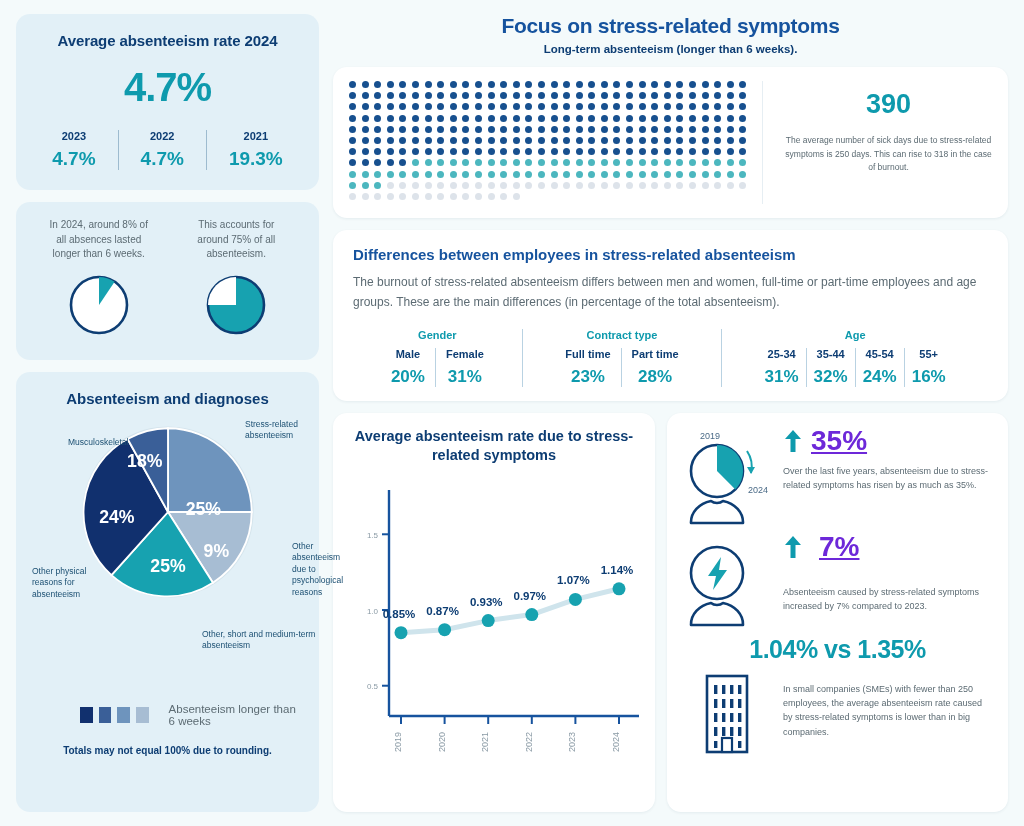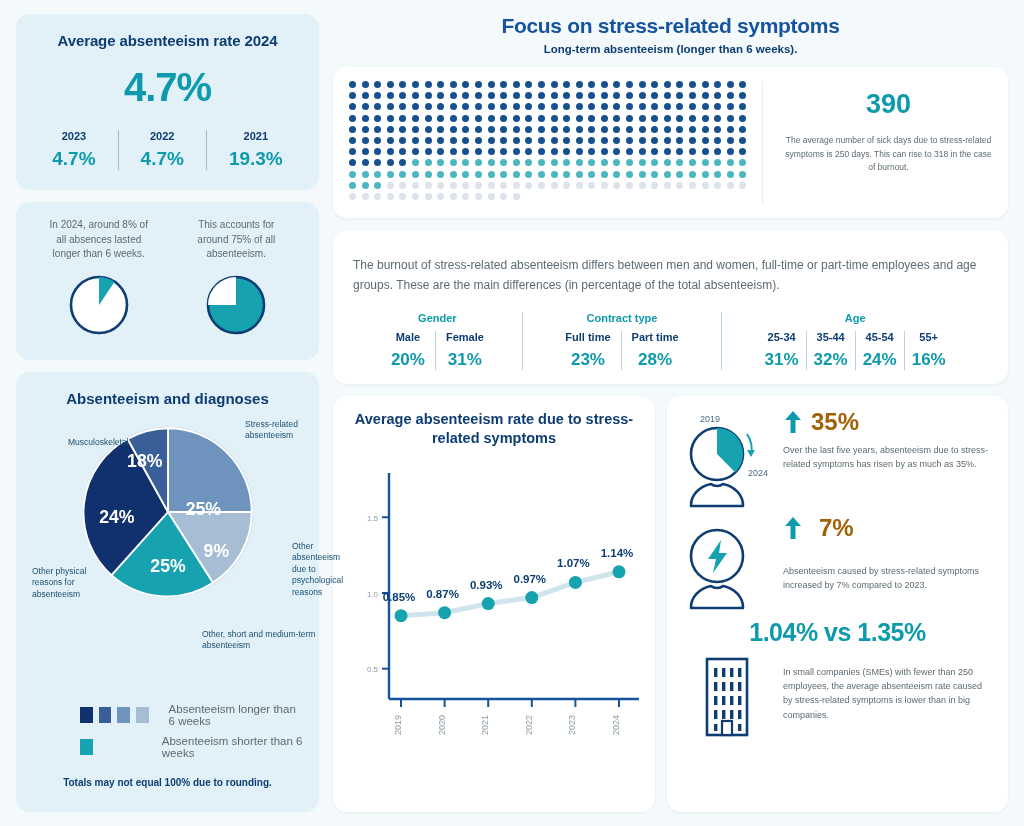--- a/index.html
+++ b/index.html
@@ -74,21 +74,21 @@
 
   .bottom-row { display: flex; gap: 12px; flex: 1; }
   .chart-card { width: 322px; flex: none; padding: 14px 10px 8px; }
   .chart-title { font-size: 14.5px; font-weight: bold; color: #0d3d73; text-align: center; line-height: 1.35; }
 
   .stats-card { flex: 1; padding: 12px 14px; }
   .stat-row { display: flex; gap: 10px; align-items: flex-start; margin-bottom: 6px; }
   .stat-icon { width: 92px; flex: none; display: flex; justify-content: center; padding-top: 4px; }
   .stat-txt { flex: 1; }
   .stat-head { display: flex; align-items: center; gap: 8px; }
-  .stat-pct { font-size: 24px; font-weight: bold; color: #a16207; }
+  .stat-pct { font-size: 28px; font-weight: bold; color: #6d28d9; text-decoration: underline; }
   .stat-desc { font-size: 9px; line-height: 1.6; color: #5c6b73; margin-top: 7px; }
   .vs-line { font-size: 25px; font-weight: bold; color: #0e9aad; text-align: center; margin: 8px 0 4px; letter-spacing: -0.5px; }
   .bld-row { display: flex; gap: 10px; align-items: flex-start; }
 </style>
 </head>
 <body>
 
 <div class="page">
 
   <div class="left-col">
@@ -165,25 +165,20 @@
       </div>
 
       <div class="legend">
         <div class="legend-row">
           <span class="sw" style="background:#11306e"></span>
           <span class="sw" style="background:#3a5f98"></span>
           <span class="sw" style="background:#6e94bd"></span>
           <span class="sw" style="background:#a7bdd3"></span>
           <span class="legend-text">Absenteeism longer than 6 weeks</span>
         </div>
-        <div class="legend-row">
-          <span class="sw" style="background:#17a2b0"></span>
-          <span class="legend-spacer"></span>
-          <span class="legend-text" style="margin-left:0">Absenteeism shorter than 6 weeks</span>
-        </div>
       </div>
 
       <div class="footnote">Totals may not equal 100% due to rounding.</div>
     </div>
   </div>
 
   <div class="right-col">
 
     <div class="focus-head">
       <div class="focus-title">Focus on stress-related symptoms</div>
@@ -527,20 +522,21 @@
           <div class="dot" style="background: rgb(221, 227, 234);"></div>
           <div class="dot" style="background: rgb(221, 227, 234);"></div>
         </div>
       <div class="dots-right">
         <div class="dots-num">390</div>
         <div class="dots-text">The average number of sick days due to stress-related symptoms is 250 days. This can rise to 318 in the case of burnout.</div>
       </div>
     </div>
 
     <div class="card-white diff-card">
+      <div class="diff-title">Differences between employees in stress-related absenteeism</div>
       <div class="diff-body">The burnout of stress-related absenteeism differs between men and women, full-time or part-time employees and age groups. These are the main differences (in percentage of the total absenteeism).</div>
       <div class="diff-groups">
 
         <div class="dg" style="flex:1.05">
           <div class="dg-title">Gender</div>
           <div class="dg-cols" style="justify-content:center">
             <div class="dg-col">
               <div class="dg-lbl">Male</div>
               <div class="dg-val">20%</div>
             </div>

